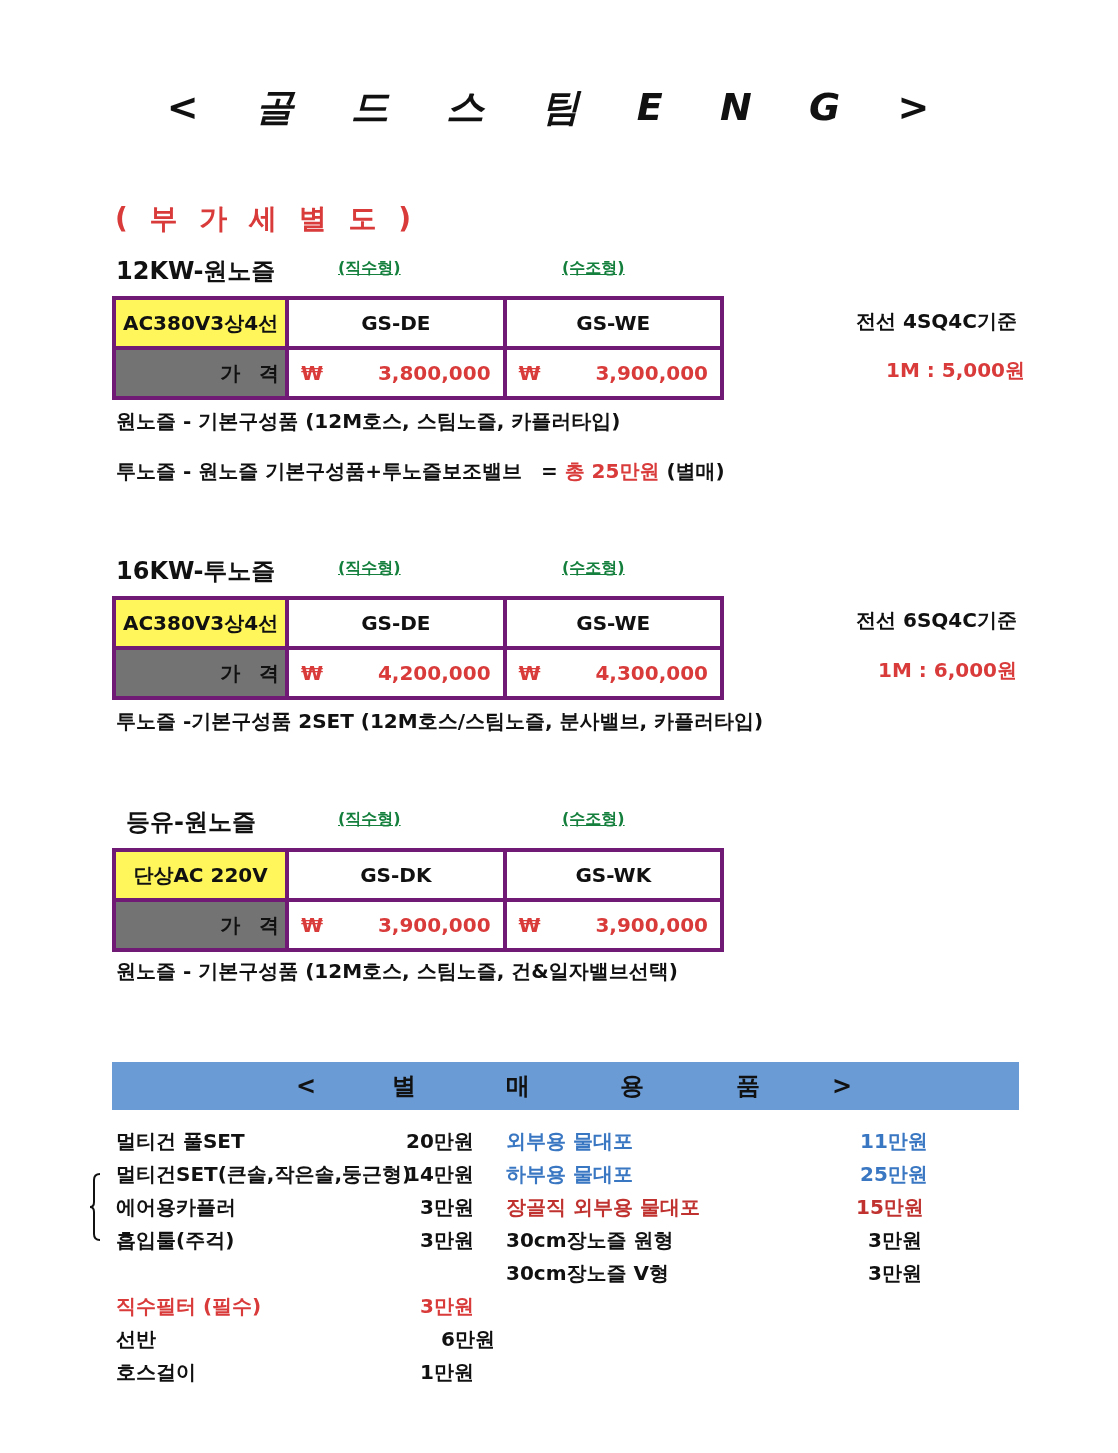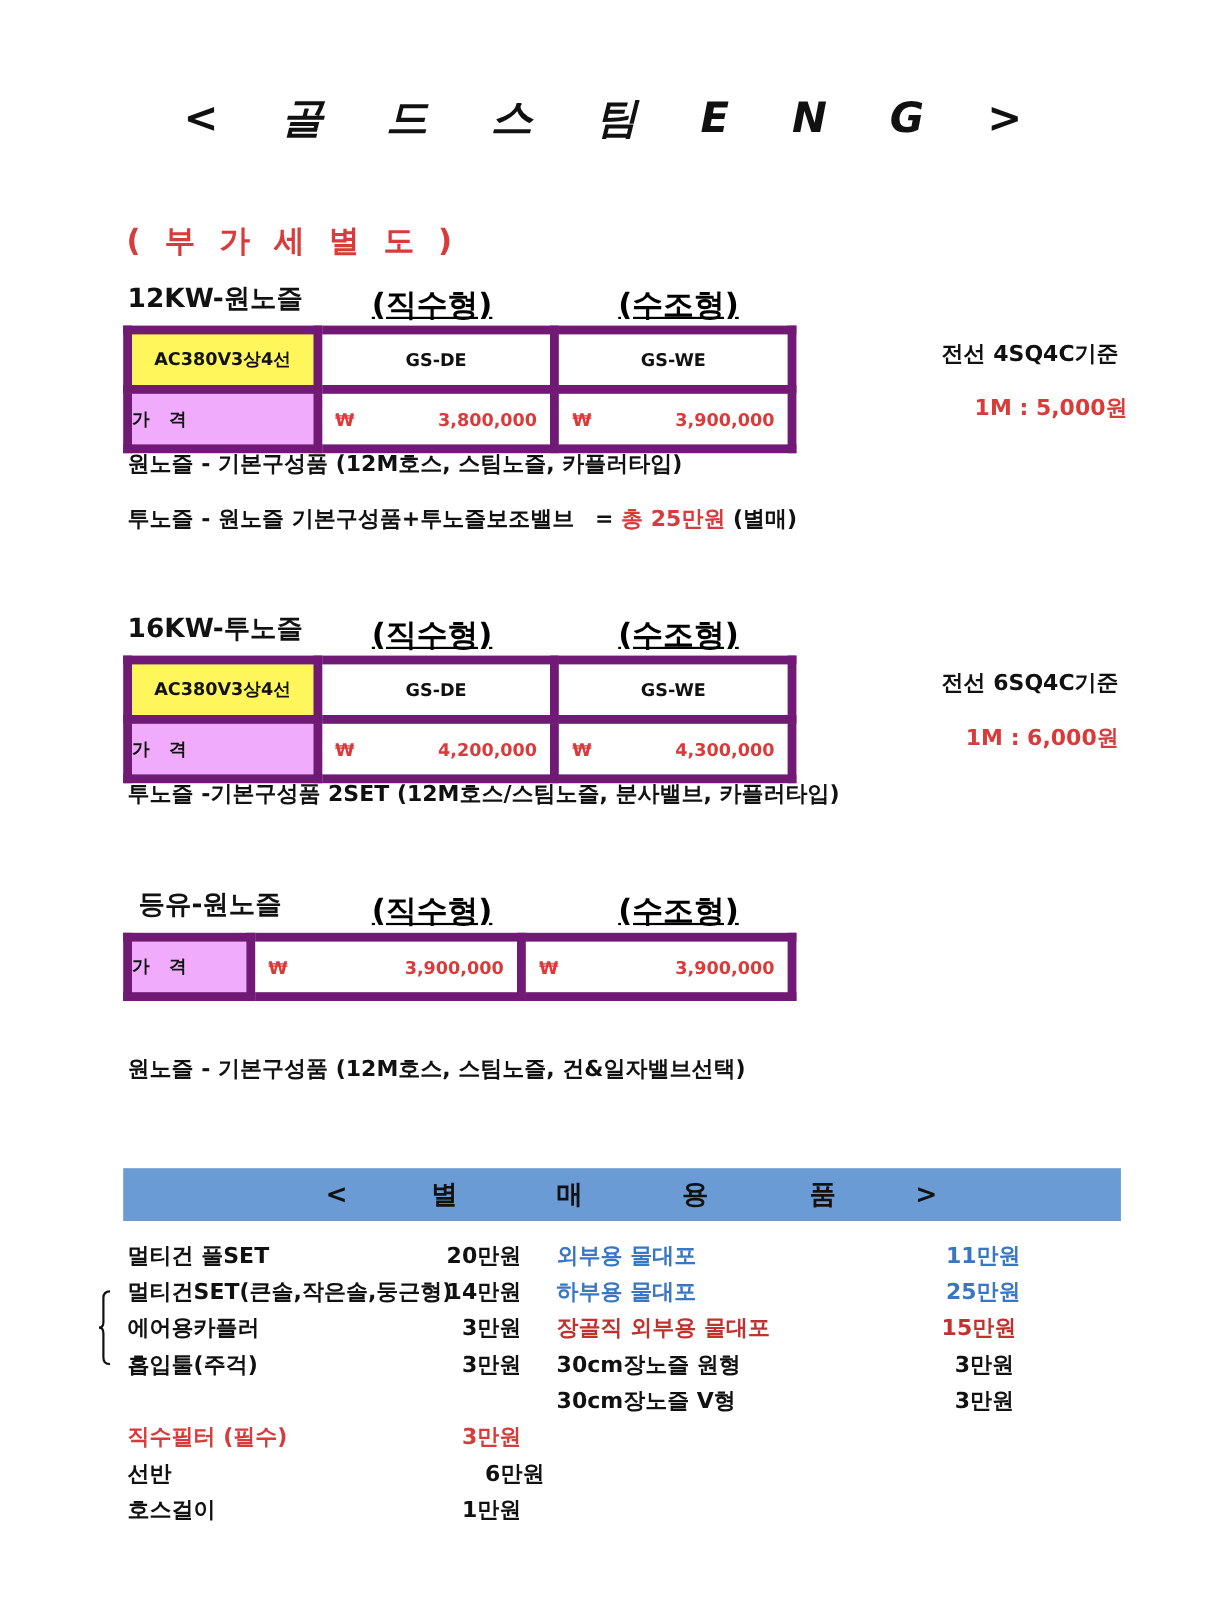--- a/index.html
+++ b/index.html
@@ -12,33 +12,33 @@
     .title {
       left: 0; width: 1118px; top: 82px; text-align: center;
       font-size: 38px; font-weight: bold; letter-spacing: 22px; font-style: italic;
     }
     .vat {
       left: 115px; top: 200px; color: #d93a3a; font-size: 28px; font-weight: bold;
       letter-spacing: 6px;
     }
     .section-title { font-size: 24px; font-weight: bold; }
     .link {
-      color: #000000; text-decoration: underline; font-size: 28px; font-weight: bold;
+      color: #15803d; text-decoration: underline; font-size: 16px; font-weight: bold;
       cursor: pointer;
     }
     table.price {
       position: absolute; border-collapse: collapse; left: 112px; width: 612px;
       border: 2px solid #111;
     }
     table.price td {
-      border: 8px solid #701a75; height: 46px; font-size: 16px; font-weight: bold;
+      border: 4px solid #701a75; height: 46px; font-size: 20px; font-weight: bold;
       padding: 0;
     }
     td.yellow { background: #fef65b; text-align: center; width: 160px; }
-    td.green { background: #f0abfc; text-align: left; letter-spacing: 6px; }
+    td.green { background: #737373; text-align: right; letter-spacing: 6px; }
     td.model { text-align: center; width: 202px; margin-left: 39px; }
     td.pricecell { color: #d93a3a; }
     .pricewrap { display: flex; justify-content: space-between; padding: 0 12px; }
     .note { font-size: 20px; font-weight: bold; }
     .red { color: #d93a3a; }
     .darkred { color: #c0322f; }
     .blue { color: #3a77c2; }
     .wire { font-size: 20px; font-weight: bold; }
     .band {
       left: 112px; top: 1062px; width: 907px; height: 48px; background: #6a9bd4;
@@ -129,20 +129,25 @@
 <div class="abs wire red" style="left:878px; top:657px;">1M : 6,000원</div>
 
 <div class="abs note" style="left:116px; top:708px;">투노즐 -기본구성품 2SET (12M호스/스팀노즐, 분사밸브, 카플러타입)</div>
 
 <div class="abs section-title" style="left:126px; top:806px;">등유-원노즐</div>
 <div class="abs link" style="left:338px; top:809px;">(직수형)</div>
 <div class="abs link" style="left:562px; top:809px;">(수조형)</div>
 
 <table class="price" style="top:848px;">
   <tbody>
+      <tr>
+    <td class="yellow">단상AC 220V</td>
+    <td class="model">GS-DK</td>
+    <td class="model">GS-WK</td>
+  </tr>
   <tr>
     <td class="green">가 격</td>
     <td class="pricecell">
       <div class="pricewrap">
             <span>₩</span>
             <span>3,900,000</span>
           </div>
     </td>
     <td class="pricecell">
       <div class="pricewrap">

